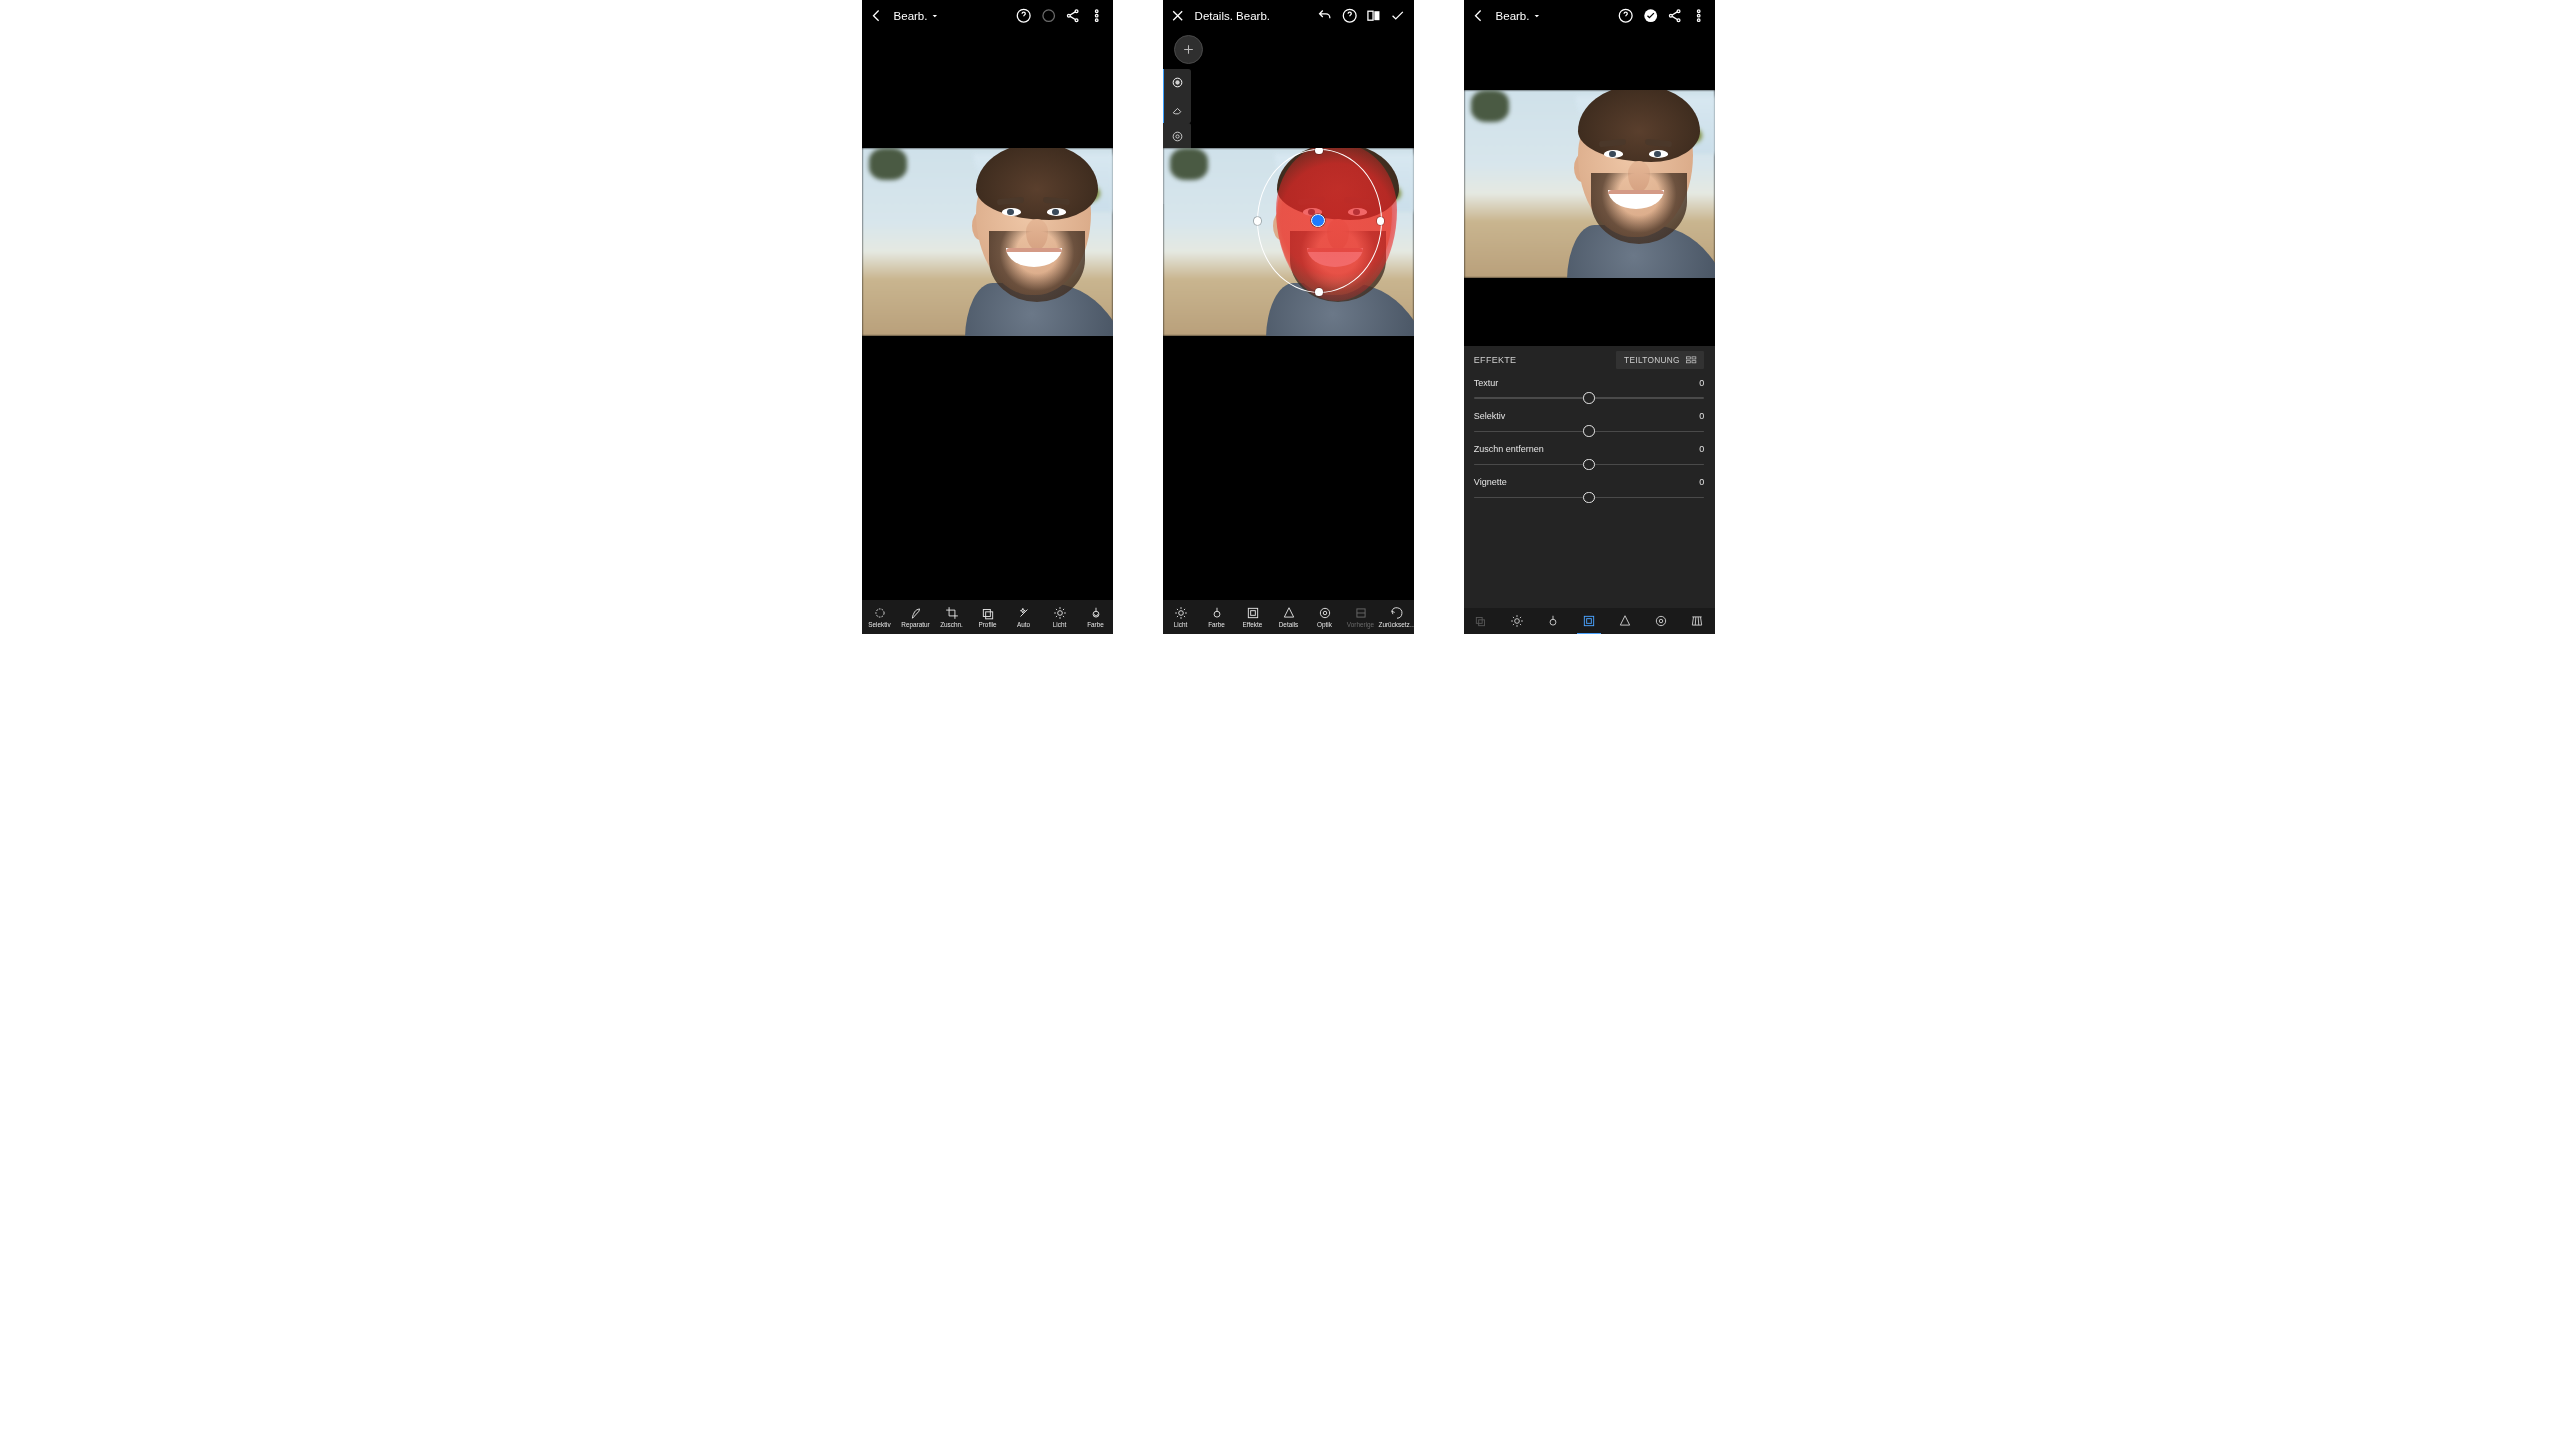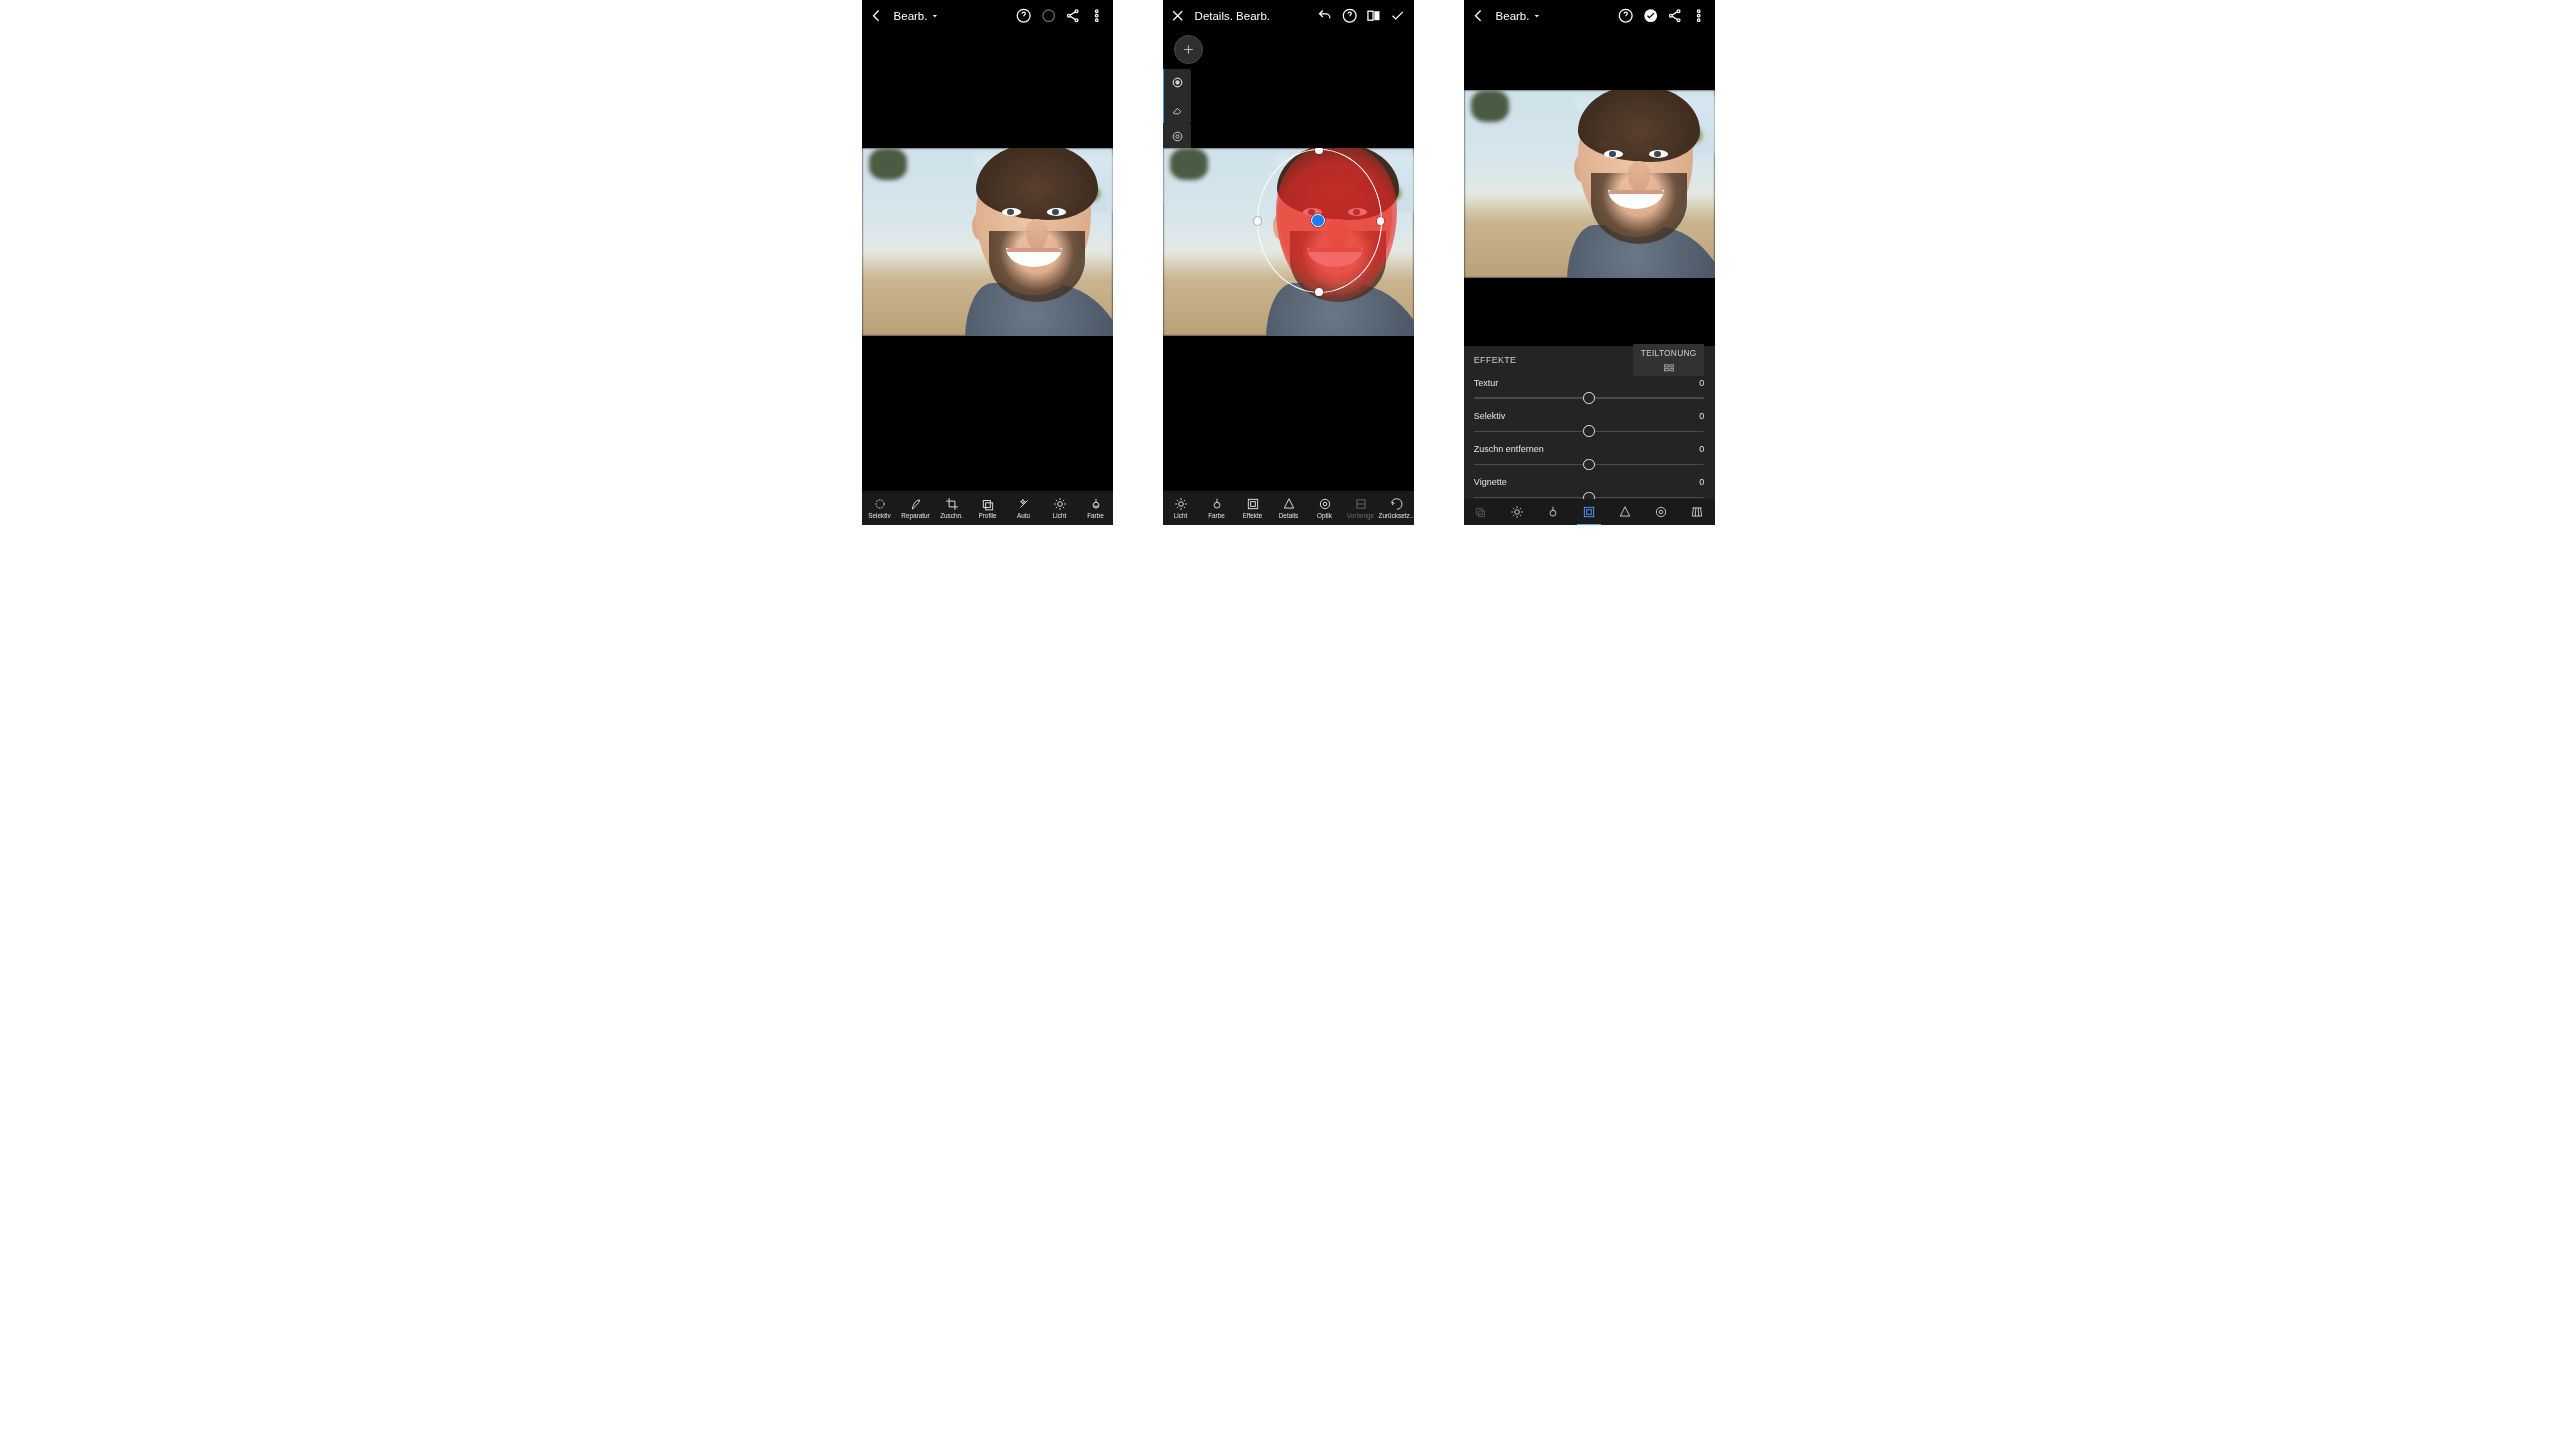--- a/index.html
+++ b/index.html
@@ -1,17 +1,17 @@
 <!DOCTYPE html>
 <html style="font-size:10.3px"><head>
 <meta charset="utf-8">
 <style>
   html,body{margin:0;padding:0;background:#fff;font-family:-apple-system,Helvetica,Arial,sans-serif;}
   .stage{display:flex;gap:50px;justify-content:center;padding:0 0;}
-  .phone{width:251px;height:525px;background:#000;position:relative;color:#fff;overflow:hidden;flex:0 0 251px;}
+  .phone{width:251px;height:634px;background:#000;position:relative;color:#fff;overflow:hidden;flex:0 0 251px;}
   
   .topbar{height:31px;display:flex;align-items:center;padding:0 7.7px;gap:9px;}
   .topbar .title{font-size:11.5px;font-weight:500;display:flex;align-items:center;gap:3.8px;}
   .topbar .spacer{flex:1;}
   .ticon{width:15.4px;height:15.4px;display:flex;align-items:center;justify-content:center;color:#fff;}
   .ticon svg{width:15.4px;height:15.4px;stroke:#fff;fill:none;stroke-width:2;}
   .ticon.solid svg{fill:#fff;stroke:none;}
   
   .photo-wrap{position:absolute;left:0;right:0;top:148px;height:188px;overflow:hidden;}
   .photo{width:100%;height:100%;}
@@ -50,21 +50,21 @@
   .tbutton svg{width:13px;height:13px;stroke:#cfcfcf;fill:none;stroke-width:1.8;}
   .mask{position:absolute;left:0;top:0;width:100%;height:100%;pointer-events:none;}
   .mask .red{position:absolute;left:113px;top:-3.8px;width:121px;height:157px;border-radius:46% 46% 50% 50%/42% 42% 58% 58%;background:radial-gradient(circle at 50% 48%,rgba(236,38,38,.72) 0%,rgba(236,38,38,.68) 55%,rgba(236,38,38,.25) 78%,rgba(236,38,38,0) 100%);mix-blend-mode:normal;}
   .ellipse{position:absolute;left:94px;top:1.3px;width:123px;height:142px;border:0.6px solid #fff;border-radius:50%;}
   .handle{position:absolute;width:7.7px;height:7.7px;background:#fff;border-radius:50%;box-shadow:0 0 0 0.6px rgba(0,0,0,.4);}
   .center-dot{width:11.5px;height:11.5px;background:#1d7bff;border:1.9px solid #fff;border-radius:50%;box-shadow:0 0 0 0.6px rgba(0,0,0,.5);}
   
   .panel{position:absolute;left:0;right:0;bottom:26px;top:346px;background:#242424;display:flex;flex-direction:column;}
   .panel-head{display:flex;align-items:center;height:28px;padding:0 10.3px;font-size:9px;letter-spacing:0.3px;color:#cfcfcf;}
   .panel-head .lbl{flex:1;}
-  .split{display:flex;align-items:center;gap:6.4px;background:#323232;padding:3.8px 7.7px;border-radius:1.3px;color:#cfcfcf;font-size:8.3px;letter-spacing:0.3px;flex-direction:column;}
+  .split{display:flex;align-items:center;gap:6.4px;background:#323232;padding:3.8px 7.7px;border-radius:1.3px;color:#cfcfcf;font-size:8.3px;letter-spacing:0.3px;}
   .split svg{width:10.3px;height:7.7px;stroke:#cfcfcf;fill:none;stroke-width:1.6;}
   .slider-row{padding:3.8px 10.3px 2.6px;text-align:center;}
   .slabels{display:flex;justify-content:space-between;font-size:9px;color:#e4e4e4;margin-bottom:3.8px;}
   .track{position:relative;height:13px;}
   .track .line{position:absolute;left:0;right:0;top:5.8px;height:1.3px;background:#4a4a4a;border-radius:1.3px;}
   .track .knob{position:absolute;top:0.6px;width:11.5px;height:11.5px;border-radius:50%;background:#242424;border:1.9px solid #e8e8e8;box-sizing:border-box;}
   
   .iconrow{position:absolute;left:0;right:0;bottom:0;height:26px;background:#1a1a1a;display:flex;}
   .iritem{flex:1;display:flex;align-items:center;justify-content:center;}
   .iritem svg{width:14px;height:14px;stroke:#cfcfcf;fill:none;stroke-width:1.6;}

